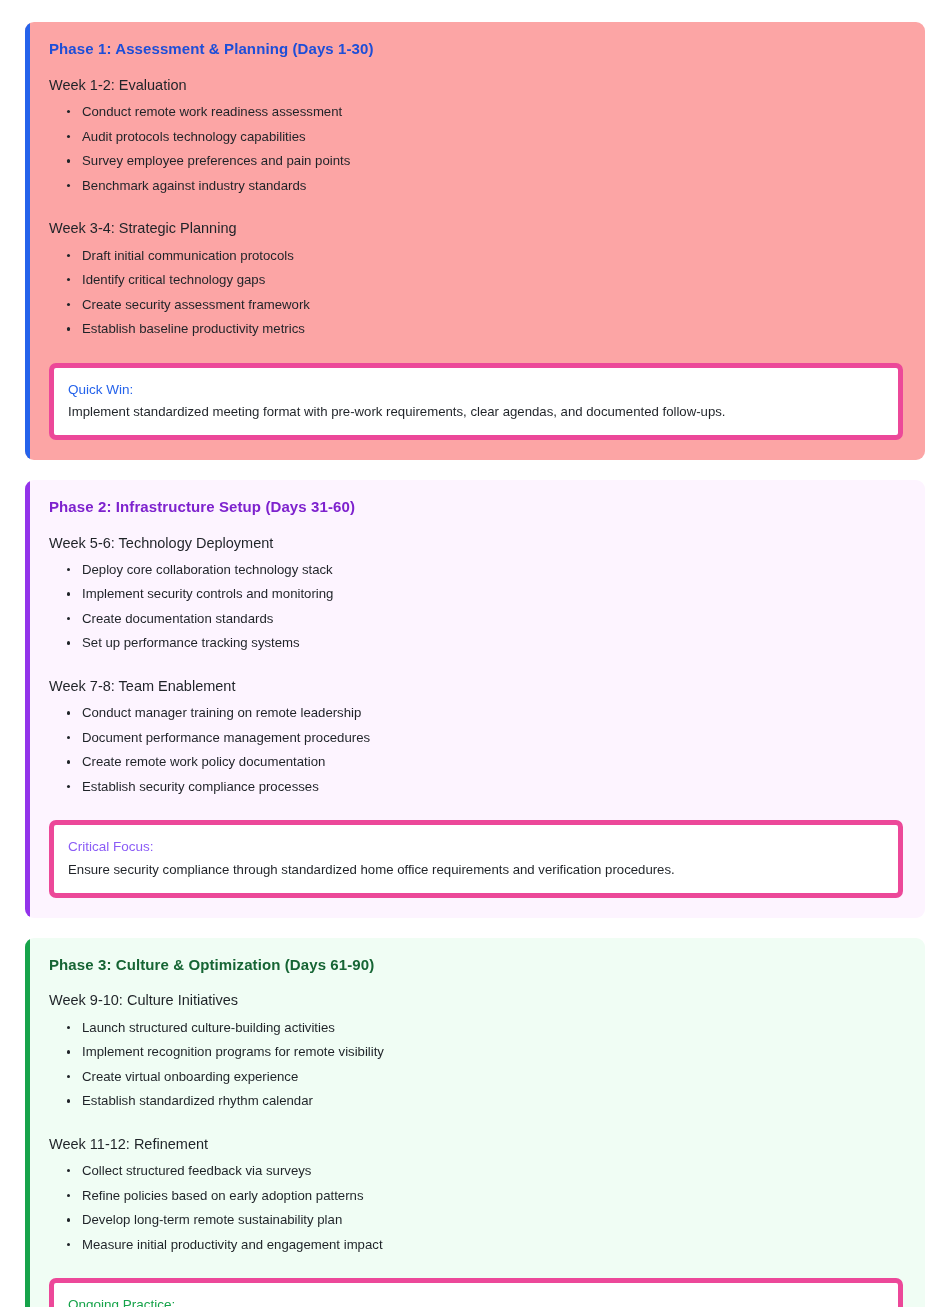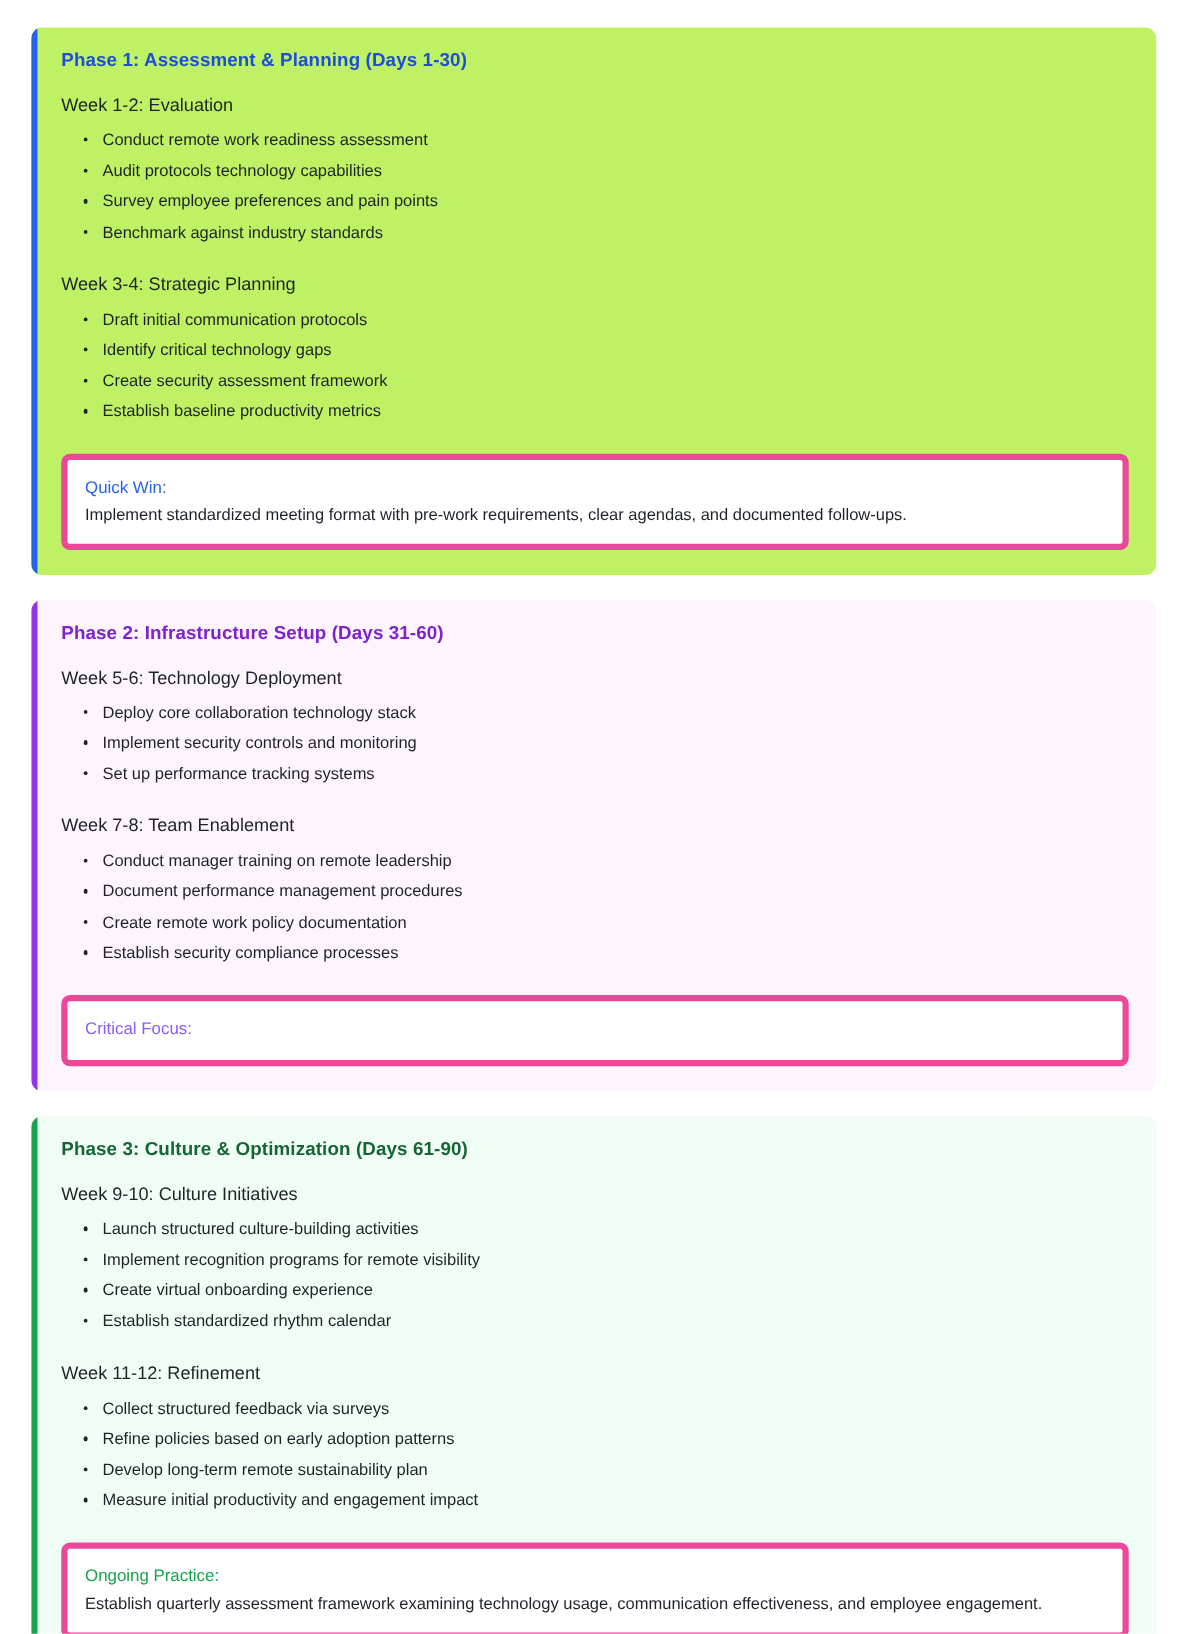--- a/index.html
+++ b/index.html
@@ -97,21 +97,21 @@
     font-size: 13.2px;
     line-height: 1.5;
     color: #1f2328;
   }
 </style>
 </head>
 <body>
 
 <div class="page">
 
-  <section class="phase" style="background:#bef264;">
+  <section class="phase" style="background:#fca5a5;">
     <div class="accent-bar" style="background:#2563eb;"></div>
     <div class="phase-inner">
       <h2 class="phase-title" style="color:#1d4ed8;">Phase 1: Assessment &amp; Planning (Days 1-30)</h2>
 
       <div class="week-block">
         <h3 class="week-title">Week 1-2: Evaluation</h3>
         <ul class="task-list">
           <li>Conduct remote work readiness assessment</li>
           <li>Audit protocols technology capabilities</li>
           <li>Survey employee preferences and pain points</li>
@@ -139,36 +139,38 @@
   <section class="phase" style="background:#fdf4ff;">
     <div class="accent-bar" style="background:#9333ea;"></div>
     <div class="phase-inner">
       <h2 class="phase-title" style="color:#7e22ce;">Phase 2: Infrastructure Setup (Days 31-60)</h2>
 
       <div class="week-block">
         <h3 class="week-title">Week 5-6: Technology Deployment</h3>
         <ul class="task-list">
           <li>Deploy core collaboration technology stack</li>
           <li>Implement security controls and monitoring</li>
+          <li>Create documentation standards</li>
           <li>Set up performance tracking systems</li>
         </ul>
       </div>
 
       <div class="week-block">
         <h3 class="week-title">Week 7-8: Team Enablement</h3>
         <ul class="task-list">
           <li>Conduct manager training on remote leadership</li>
           <li>Document performance management procedures</li>
           <li>Create remote work policy documentation</li>
           <li>Establish security compliance processes</li>
         </ul>
       </div>
 
       <div class="callout">
         <div class="callout-label" style="color:#8b5cf6;">Critical Focus:</div>
+        <div class="callout-text">Ensure security compliance through standardized home office requirements and verification procedures.</div>
       </div>
     </div>
   </section>
 
   <section class="phase" style="background:#f0fdf4;">
     <div class="accent-bar" style="background:#16a34a;"></div>
     <div class="phase-inner">
       <h2 class="phase-title" style="color:#166534;">Phase 3: Culture &amp; Optimization (Days 61-90)</h2>
 
       <div class="week-block">

